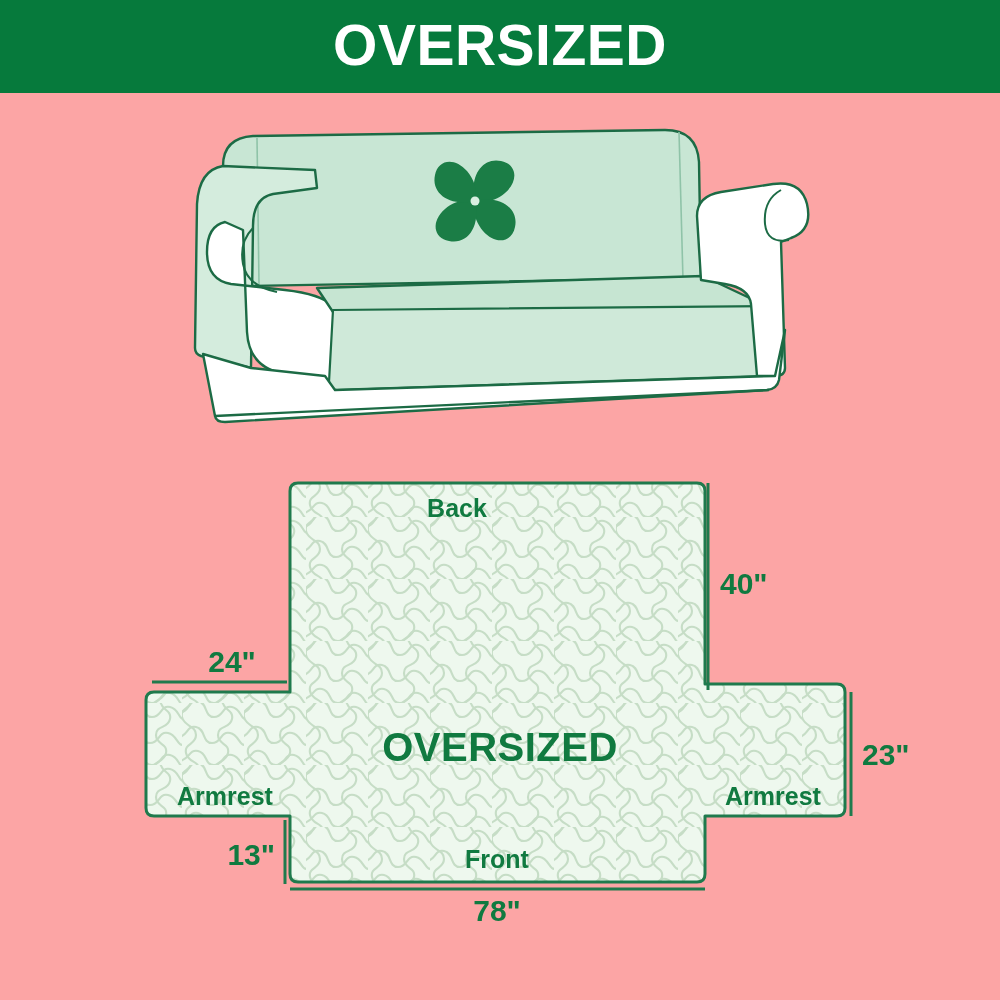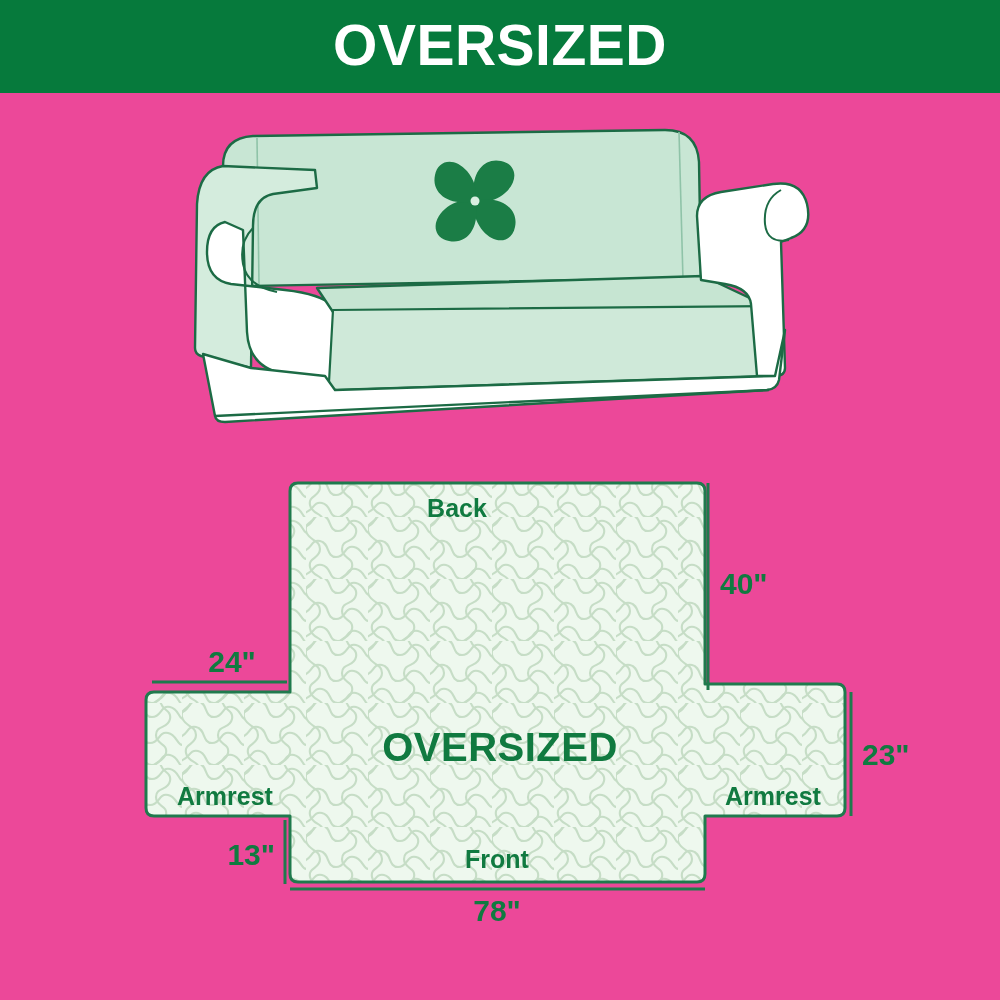--- a/index.html
+++ b/index.html
@@ -12,21 +12,21 @@
     width: 1000px;
     height: 1000px;
     overflow: hidden;
     font-family: "Liberation Sans", sans-serif;
     position: relative;
   }
   #stage {
     position: relative;
     width: 1000px;
     height: 1000px;
-    background: #ec4899;
+    background: #fca5a5;
   }
 
   
   .header-band {
     position: absolute;
     left: 0;
     top: 0;
     width: 1000px;
     height: 93px;
     background: #067a3c;

